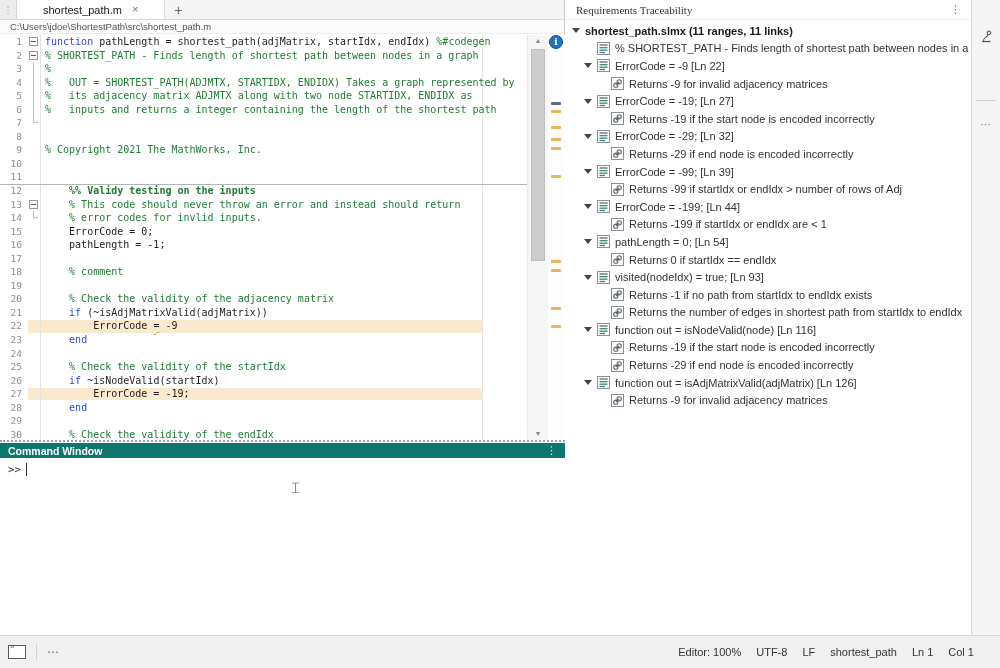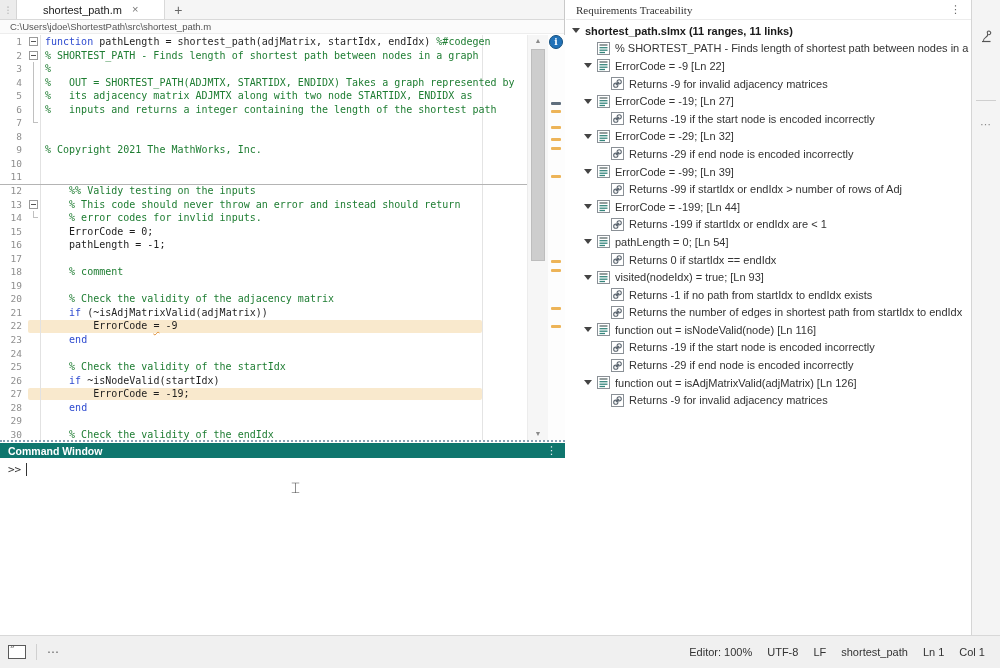--- a/index.html
+++ b/index.html
@@ -18,21 +18,21 @@
   .editor { position:absolute; left:0; top:35px; width:565px; height:405px; background:#fff; overflow:hidden; }
   .ruler { position:absolute; left:482px; top:0; bottom:0; width:1px; background:#e4e4e4; }
   .code-line { position:relative; height:13.55px; display:flex; font-family:"DejaVu Sans Mono",monospace; font-size:10px; line-height:13.55px; white-space:pre; }
   .code-line.hl::before { content:''; position:absolute; left:28px; width:454px; top:0.5px; bottom:0.5px; background:#f9e9cd; border-radius:2px; }
   .code-line.secbrk::after { content:''; position:absolute; left:0; right:-85px; top:0; border-top:1px solid #b4b4b4; }
   .gutter-num { width:26px; flex:none; text-align:right; padding-right:4px; color:#8f8f8f; font-size:9.5px; position:relative; }
   .foldcol { width:15px; flex:none; position:relative; border-right:1px solid #e2e2e2; }
   .codetext { flex:none; padding-left:4px; position:relative; }
   .tok-kw { color:#2e4bd0; }
   .tok-c { color:#1e7d32; }
-  .tok-sec { color:#1e7d32; font-weight:normal; }
+  .tok-sec { color:#1e7d32; font-weight:bold; }
   .tok-p { color:#1f1f1f; }
   .tok-warn { color:#1f1f1f; text-decoration:underline wavy #dd8a2e 1px; text-underline-offset:2px; }
   .fbox { width:9px; height:9px; border:1px solid #9a9a9a; background:#fff; margin:2px auto 0; position:relative; }
   .fbox::after { content:''; position:absolute; left:1px; right:1px; top:3px; border-top:1px solid #555; }
   .fmid { width:1px; height:100%; background:#c0c0c0; margin:0 auto; }
   .fend { width:5px; height:7px; border-left:1px solid #c0c0c0; border-bottom:1px solid #c0c0c0; margin-left:7px; }
 
   
   .vscroll { position:absolute; left:527px; top:35px; width:21px; height:405px; background:#f6f6f6; border-left:1px solid #ececec; }
   .sb-arrow { position:absolute; left:0; width:20px; height:12px; color:#8a8a8a; font-size:7px; text-align:center; line-height:12px; }
@@ -70,21 +70,21 @@
   .rt-sep { position:absolute; left:4px; top:100px; width:20px; border-top:1px solid #cfcfcf; }
   .rt-dots { position:absolute; left:0; top:118px; width:28px; text-align:center; color:#8a8a8a; font-size:11px; letter-spacing:1px; }
 
   
   .statusbar { position:absolute; left:0; top:635px; width:1000px; height:33px; background:#f0f0f0; border-top:1px solid #d8d8d8; display:flex; align-items:center; font-size:11px; color:#333; }
   .sb-left { display:flex; align-items:center; gap:10px; padding-left:8px; }
   .panel-min-icon { width:18px; height:14px; border:1px solid #5a5a5a; background:#fff; position:relative; }
   .panel-min-icon::after { content:'»'; position:absolute; left:1px; top:-4px; font-size:8px; color:#5a5a5a; }
   .sb-divider { width:1px; height:16px; background:#d0d0d0; }
   .sb-overflow { color:#666; font-size:12px; letter-spacing:1px; }
-  .sb-right { margin-left:auto; display:flex; align-items:center; gap:15px; padding-right:15px; }
+  .sb-right { margin-left:auto; display:flex; align-items:center; gap:15px; padding-right:26px; }
   .sb-right .sb-item { color:#333; }
 </style>
 </head>
 <body>
 
 <div class="app">
 
   <div class="left-pane">
     <div class="tabbar">
       <div class="tab-handle">⋮</div>

